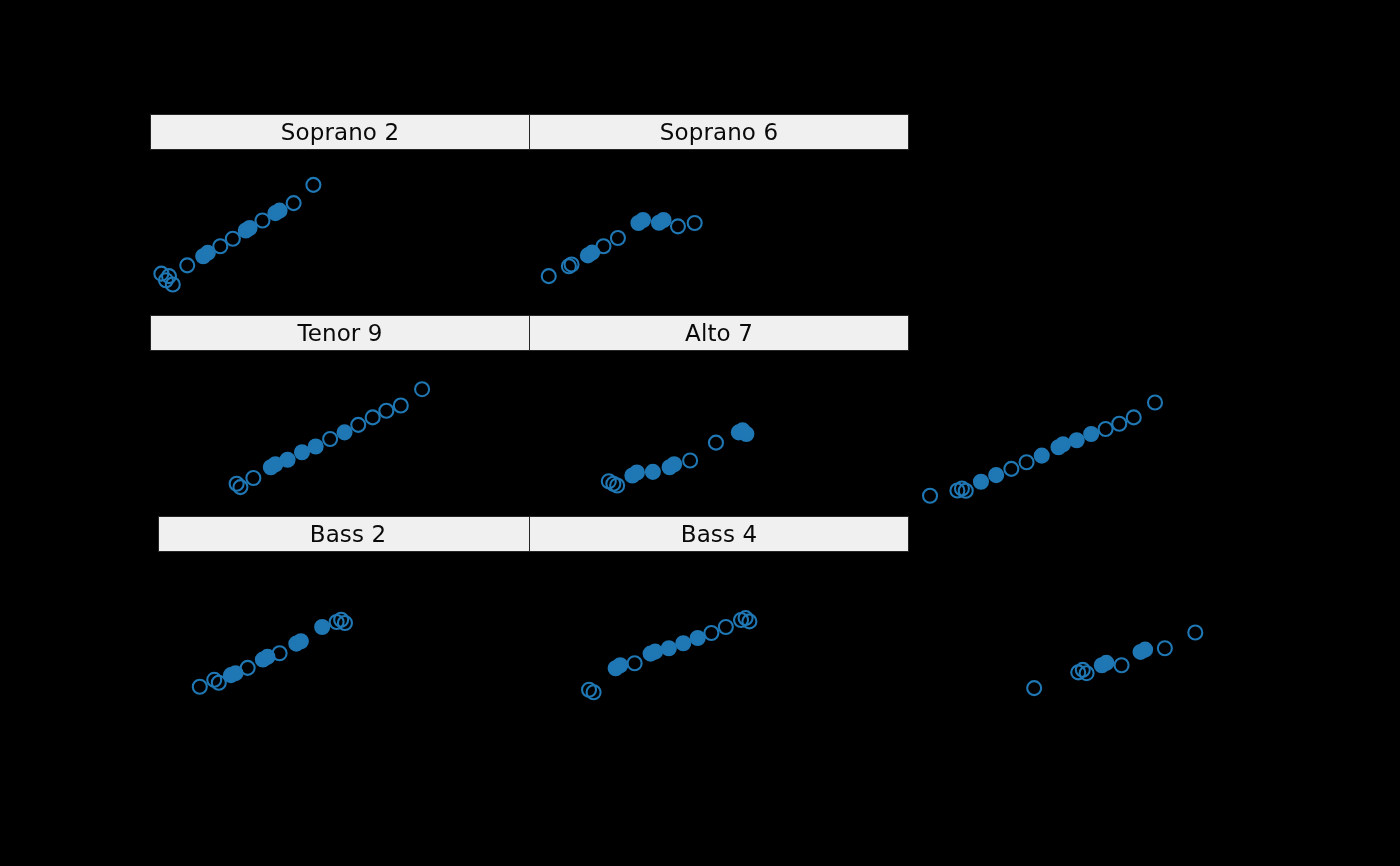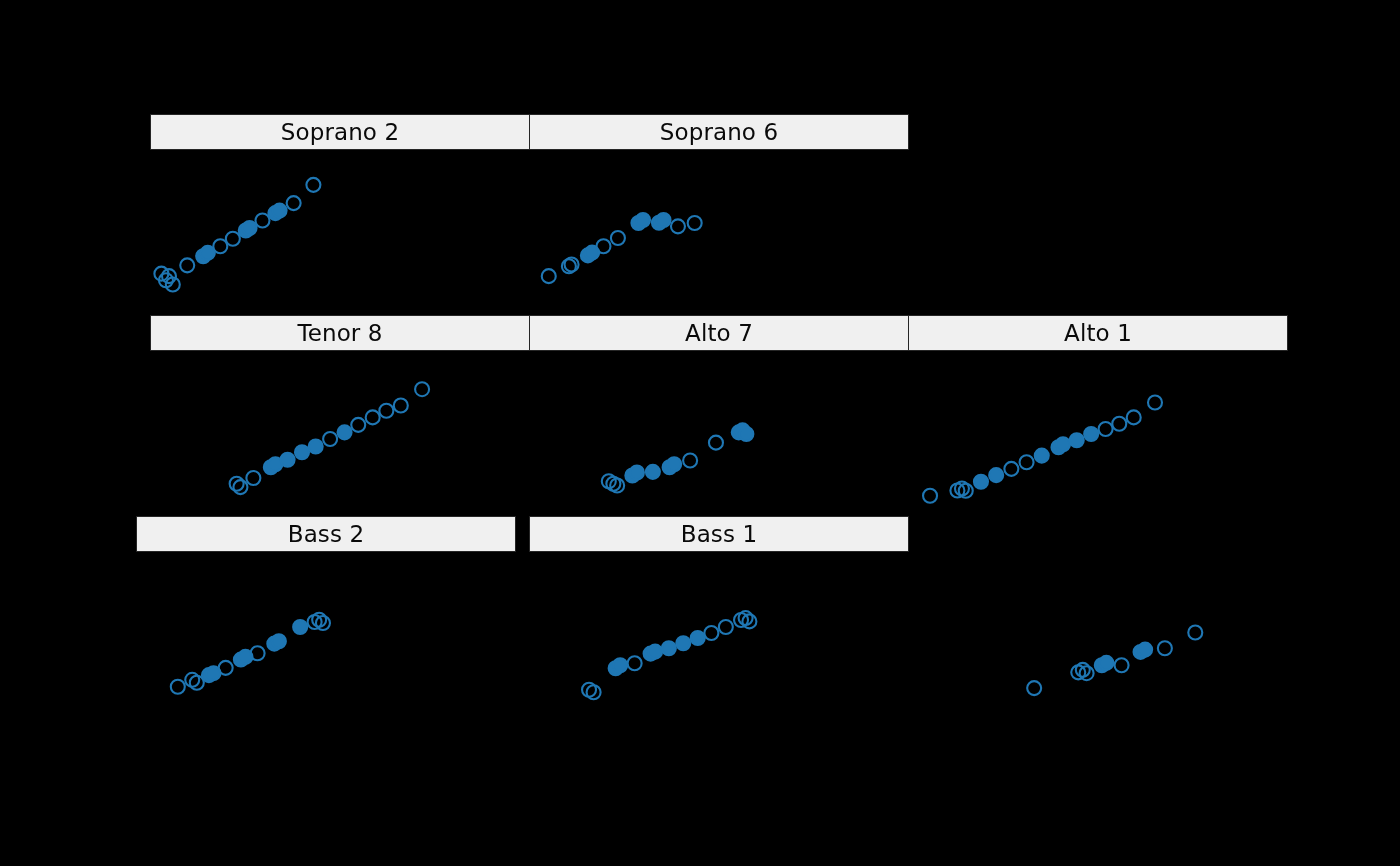--- a/index.html
+++ b/index.html
@@ -139,21 +139,21 @@
             <circle cx="148.96" cy="76.36" r="7" class="marker-open"></circle>
             <circle cx="165.68" cy="73.04" r="7" class="marker-open"></circle>
           </svg>
         </div>
     </div>
   </div>
 
   <div class="facet-row" style="top:315px;">
     <div class="panel" style="left:150px; width:380px;">
       <div class="panel-header">
-        <span class="panel-header-label">Tenor 8</span>
+        <span class="panel-header-label">Tenor 9</span>
       </div>
       <div class="panel-axes">
           <svg width="380" height="166" viewBox="0 0 380 166">
             <circle cx="86.64" cy="132.80" r="7" class="marker-open"></circle>
             <circle cx="90.44" cy="136.12" r="7" class="marker-open"></circle>
             <circle cx="103.36" cy="126.99" r="7" class="marker-open"></circle>
             <circle cx="120.84" cy="116.20" r="7" class="marker-filled"></circle>
             <circle cx="125.40" cy="113.21" r="7" class="marker-filled"></circle>
             <circle cx="137.56" cy="108.73" r="7" class="marker-filled"></circle>
             <circle cx="152.00" cy="101.26" r="7" class="marker-filled"></circle>
@@ -184,23 +184,20 @@
             <circle cx="145.16" cy="113.21" r="7" class="marker-filled"></circle>
             <circle cx="161.12" cy="109.56" r="7" class="marker-open"></circle>
             <circle cx="186.96" cy="91.63" r="7" class="marker-open"></circle>
             <circle cx="209.76" cy="81.34" r="7" class="marker-filled"></circle>
             <circle cx="213.56" cy="79.35" r="7" class="marker-filled"></circle>
             <circle cx="217.36" cy="83.00" r="7" class="marker-filled"></circle>
           </svg>
         </div>
     </div>
     <div class="panel" style="left:908px; width:380px;">
-      <div class="panel-header">
-        <span class="panel-header-label">Alto 1</span>
-      </div>
       <div class="panel-axes">
           <svg width="380" height="166" viewBox="0 0 380 166">
             <circle cx="22.04" cy="144.75" r="7" class="marker-open"></circle>
             <circle cx="49.40" cy="139.44" r="7" class="marker-open"></circle>
             <circle cx="53.96" cy="137.45" r="7" class="marker-open"></circle>
             <circle cx="57.76" cy="139.77" r="7" class="marker-open"></circle>
             <circle cx="72.96" cy="130.81" r="7" class="marker-filled"></circle>
             <circle cx="88.16" cy="124.17" r="7" class="marker-filled"></circle>
             <circle cx="103.36" cy="117.86" r="7" class="marker-open"></circle>
             <circle cx="118.56" cy="111.22" r="7" class="marker-open"></circle>
@@ -212,21 +209,21 @@
             <circle cx="197.60" cy="78.02" r="7" class="marker-open"></circle>
             <circle cx="211.28" cy="72.71" r="7" class="marker-open"></circle>
             <circle cx="225.72" cy="66.40" r="7" class="marker-open"></circle>
             <circle cx="247.00" cy="51.46" r="7" class="marker-open"></circle>
           </svg>
         </div>
     </div>
   </div>
 
   <div class="facet-row" style="top:516px;">
-    <div class="panel" style="left:136px; width:380px;">
+    <div class="panel" style="left:158px; width:380px;">
       <div class="panel-header">
         <span class="panel-header-label">Bass 2</span>
       </div>
       <div class="panel-axes">
           <svg width="380" height="166" viewBox="0 0 380 166">
             <circle cx="41.80" cy="134.79" r="7" class="marker-open"></circle>
             <circle cx="56.24" cy="127.82" r="7" class="marker-open"></circle>
             <circle cx="60.80" cy="130.81" r="7" class="marker-open"></circle>
             <circle cx="72.96" cy="123.17" r="7" class="marker-filled"></circle>
             <circle cx="77.52" cy="121.18" r="7" class="marker-filled"></circle>
@@ -238,21 +235,21 @@
             <circle cx="142.88" cy="89.31" r="7" class="marker-filled"></circle>
             <circle cx="164.16" cy="75.03" r="7" class="marker-filled"></circle>
             <circle cx="178.60" cy="70.05" r="7" class="marker-open"></circle>
             <circle cx="183.16" cy="67.73" r="7" class="marker-open"></circle>
             <circle cx="186.96" cy="71.05" r="7" class="marker-open"></circle>
           </svg>
         </div>
     </div>
     <div class="panel" style="left:529px; width:380px;">
       <div class="panel-header">
-        <span class="panel-header-label">Bass 1</span>
+        <span class="panel-header-label">Bass 4</span>
       </div>
       <div class="panel-axes">
           <svg width="380" height="166" viewBox="0 0 380 166">
             <circle cx="60.04" cy="137.78" r="7" class="marker-open"></circle>
             <circle cx="64.60" cy="140.27" r="7" class="marker-open"></circle>
             <circle cx="86.64" cy="116.20" r="7" class="marker-filled"></circle>
             <circle cx="91.20" cy="113.21" r="7" class="marker-filled"></circle>
             <circle cx="105.64" cy="111.22" r="7" class="marker-open"></circle>
             <circle cx="121.60" cy="101.59" r="7" class="marker-filled"></circle>
             <circle cx="126.16" cy="99.60" r="7" class="marker-filled"></circle>

